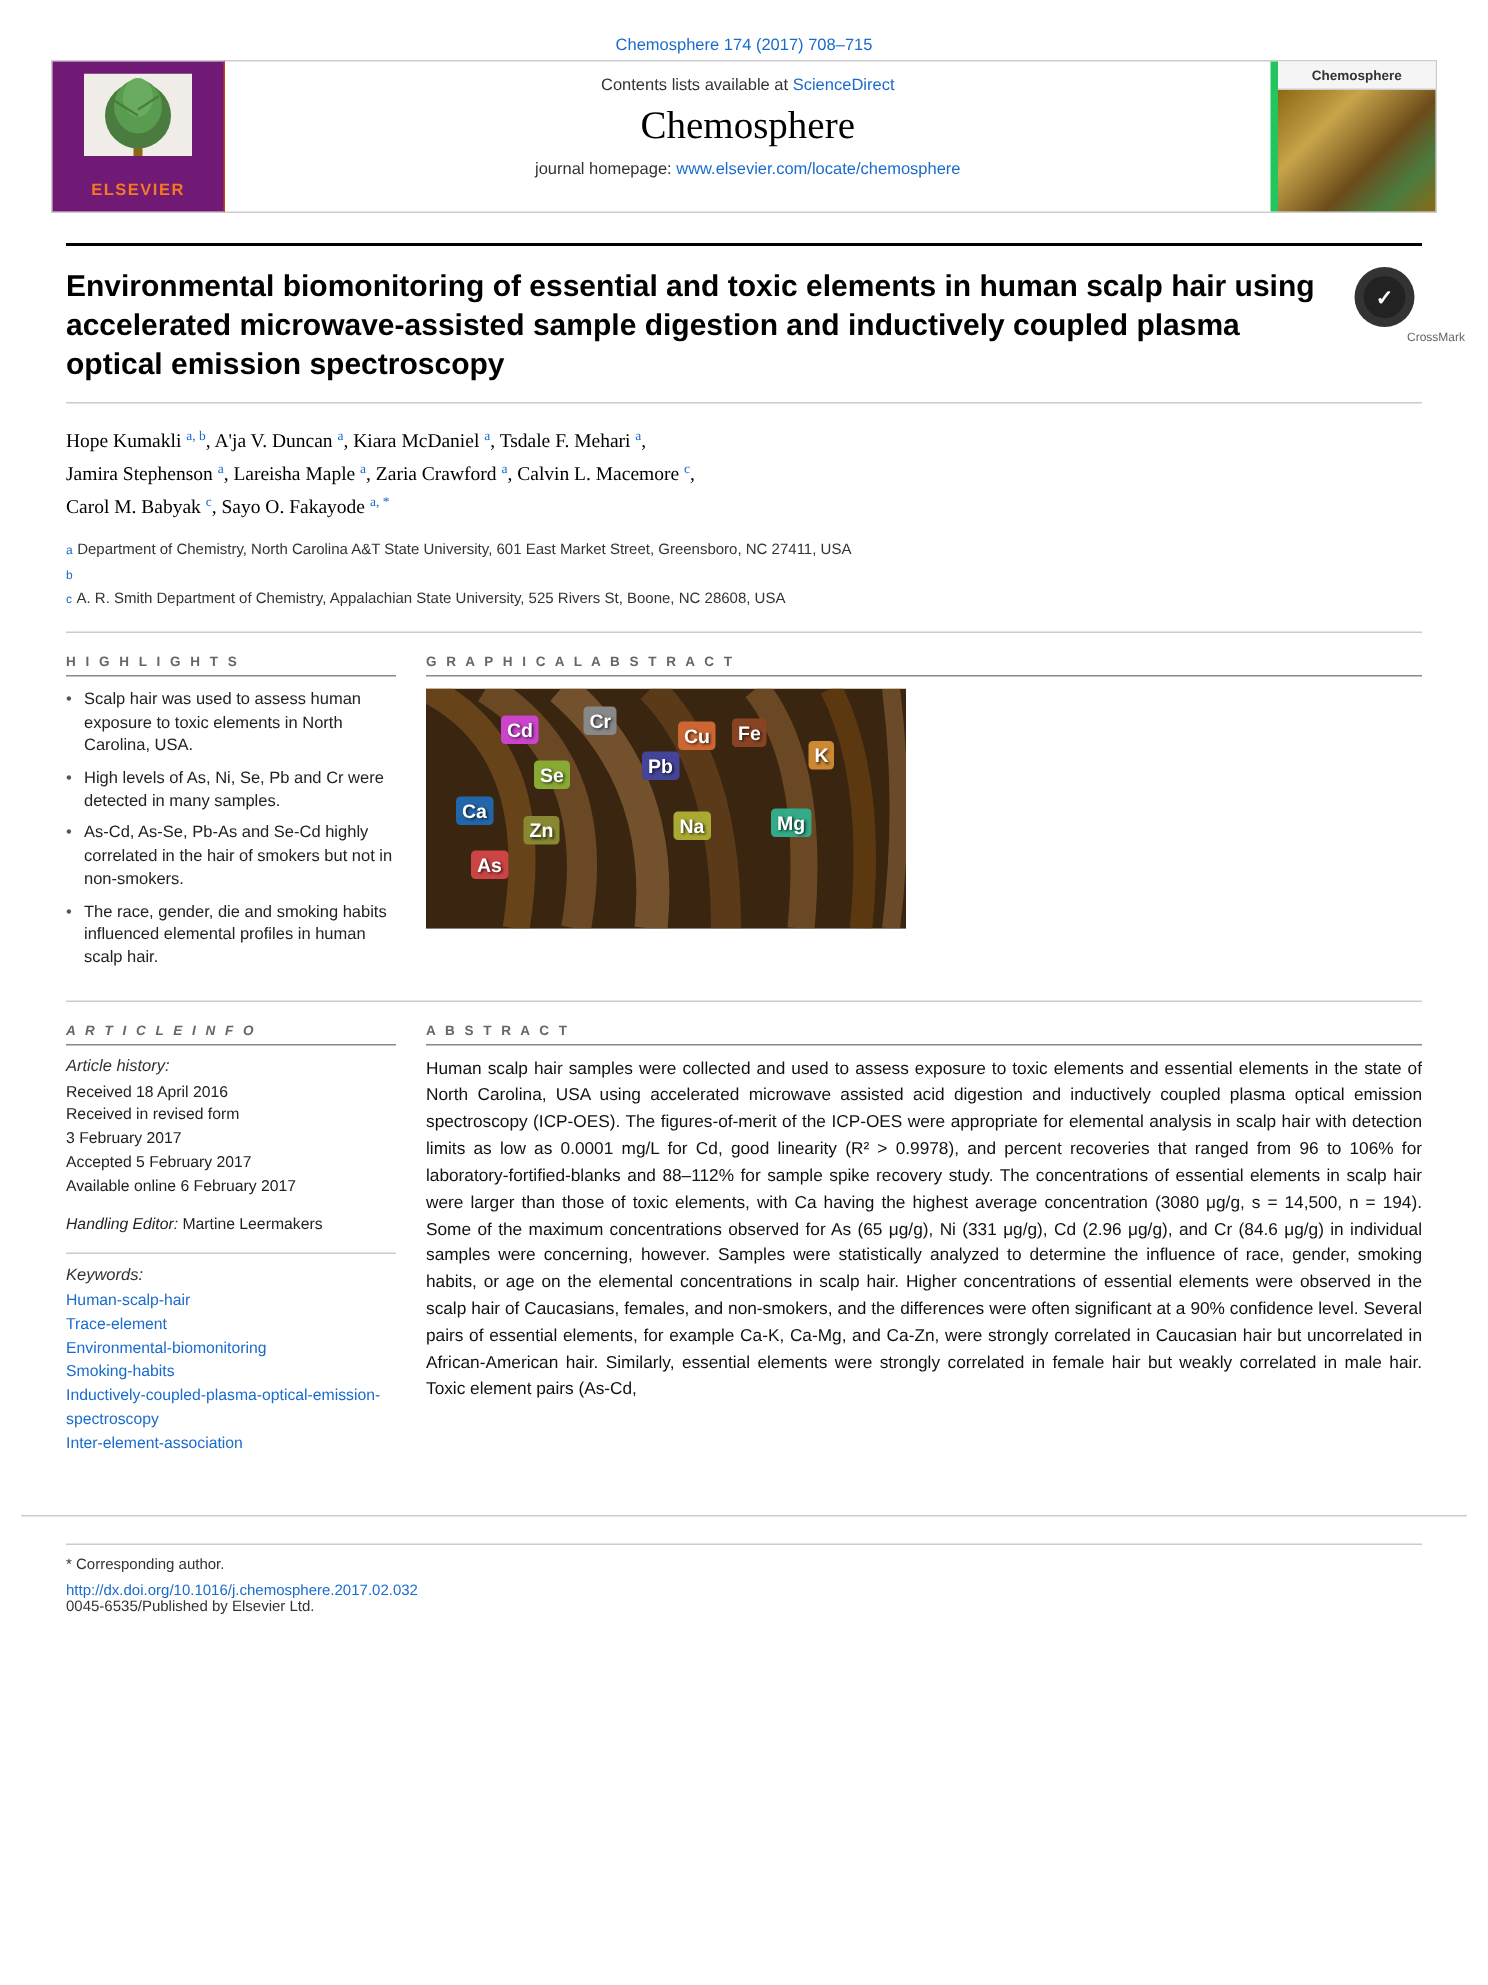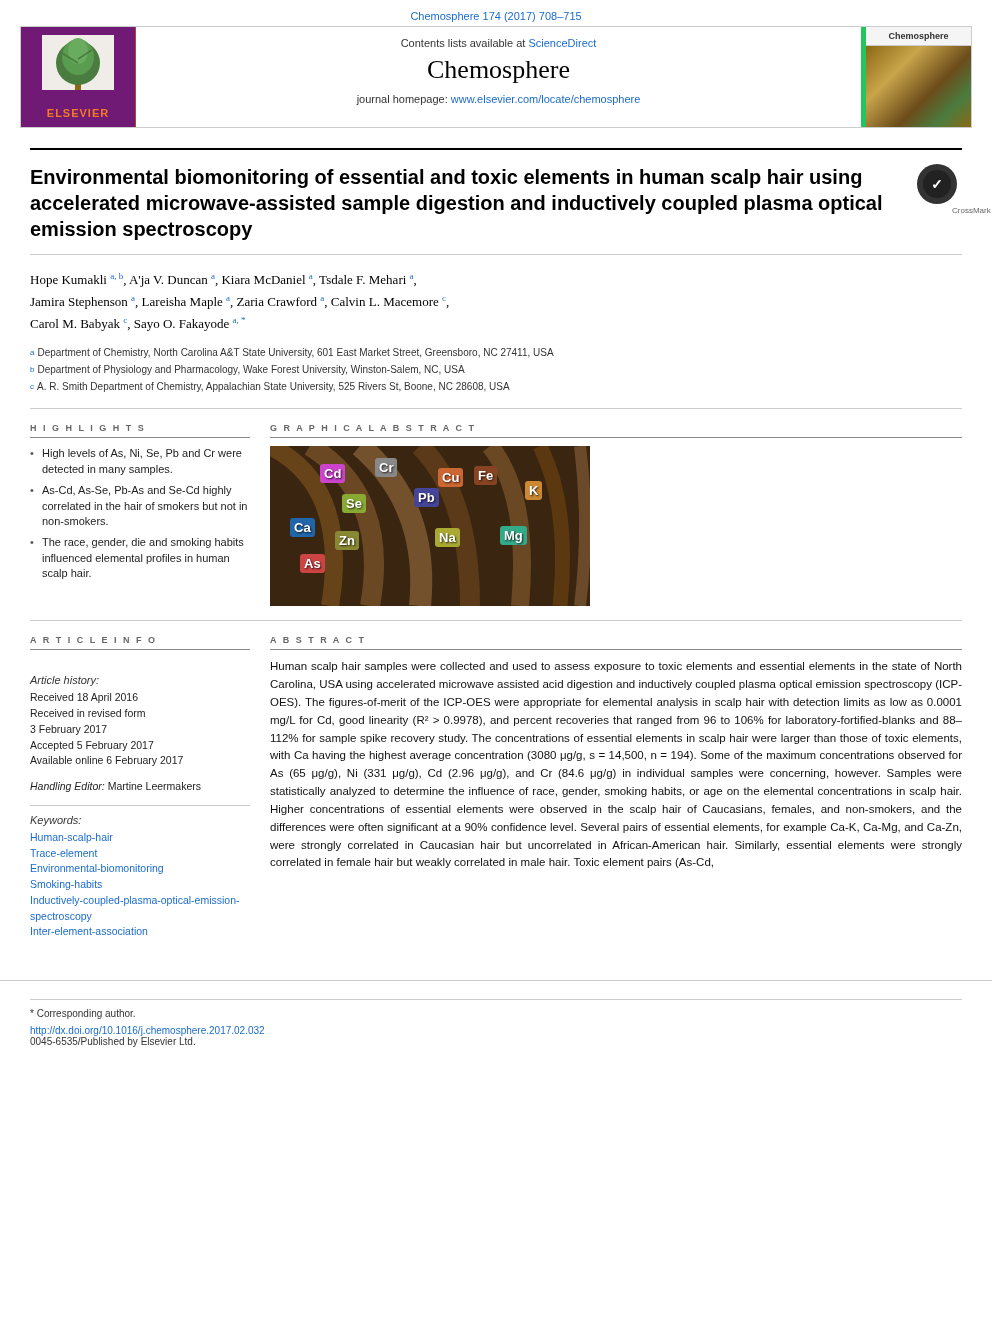--- a/index.html
+++ b/index.html
@@ -8,21 +8,21 @@
       background: #fff;
       color: #000;
       font-size: 13px;
       width: 992px;
       min-height: 1323px;
     }
     .page {
       width: 992px;
       min-height: 1323px;
       background: #fff;
-      padding: 0;
+      padding: 14px;
     }
     
     .journal-ref {
       text-align: center;
       font-size: 11px;
       color: #1a6bcc;
       padding: 10px 0 4px;
       font-family: Arial, sans-serif;
     }
     .header-box {
@@ -275,21 +275,22 @@
     }
     .article-info-heading {
       font-family: Arial, sans-serif;
       font-size: 9px;
       letter-spacing: 2px;
       font-weight: bold;
       color: #666;
       text-transform: uppercase;
       border-bottom: 1px solid #888;
       padding-bottom: 4px;
-      margin-bottom: 24px;
+      margin-bottom: 8px;
+      font-style: italic;
     }
     .article-history-label {
       font-style: italic;
       font-size: 11px;
       font-family: Arial, sans-serif;
       margin-bottom: 4px;
       color: #333;
     }
     .article-history-items {
       font-size: 10.5px;
@@ -442,32 +443,32 @@
       Sayo O. Fakayode <sup class="author-sup">a, *</sup>
     </div>
 
     <div class="affiliations">
       <div class="affil-item">
         <span class="affil-sup">a</span>
         <span>Department of Chemistry, North Carolina A&amp;T State University, 601 East Market Street, Greensboro, NC 27411, USA</span>
       </div>
       <div class="affil-item">
         <span class="affil-sup">b</span>
-        <span>Department of Physiology and Pharmacology, Wake Forest University, Winston-Salem, NC, USA</span>
       </div>
       <div class="affil-item">
         <span class="affil-sup">c</span>
         <span>A. R. Smith Department of Chemistry, Appalachian State University, 525 Rivers St, Boone, NC 28608, USA</span>
       </div>
     </div>
 
     <div class="bottom-columns">
       <div class="highlights-col">
         <div class="section-heading">H I G H L I G H T S</div>
         <ul class="highlights-list">
+          <li>Scalp hair was used to assess human exposure to toxic elements in North Carolina, USA.</li>
           <li>High levels of As, Ni, Se, Pb and Cr were detected in many samples.</li>
           <li>As-Cd, As-Se, Pb-As and Se-Cd highly correlated in the hair of smokers but not in non-smokers.</li>
           <li>The race, gender, die and smoking habits influenced elemental profiles in human scalp hair.</li>
         </ul>
       </div>
       <div class="graphical-col">
         <div class="section-heading">G R A P H I C A L   A B S T R A C T</div>
 
         <div class="graphical-image">
 

